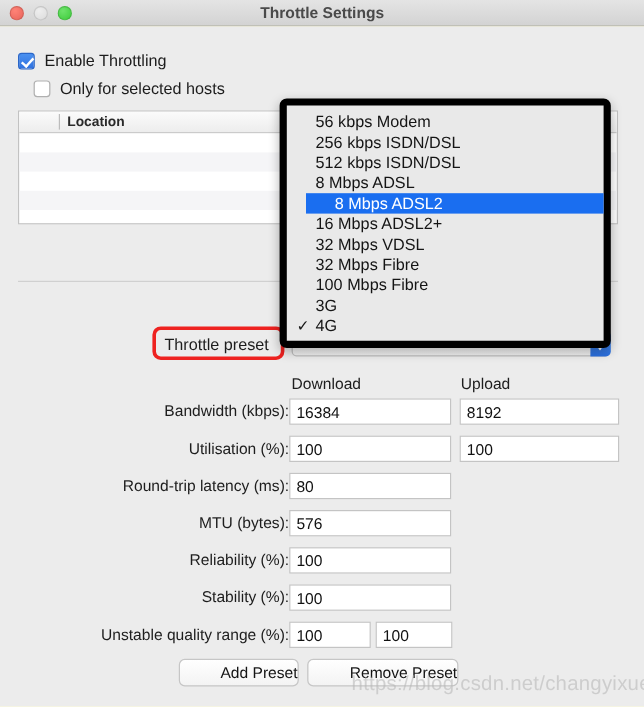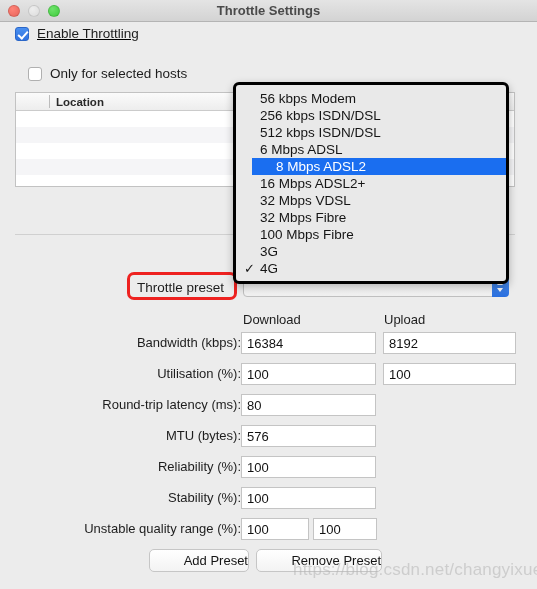--- a/index.html
+++ b/index.html
@@ -80,21 +80,21 @@
     border-width: 0 2px 2px 0;
     transform: rotate(42deg);
   }
   .cbrow .lbl {
     margin-left: 8px;
     font-size: 13.5px;
     color: #1d1d1d;
     white-space: nowrap;
   }
 
-  #cb-enable { top: 4px; left: 15px; text-decoration: underline; }
+  #cb-enable { top: 21px; left: 15px; }
   #cb-hosts  { top: 44px; left: 28px; }
 
   
   #hosts-table {
     position: absolute;
     top: 70px; left: 15px;
     width: 500px; height: 95px;
     background: #ffffff;
     border: 1px solid #c2c2c2;
     overflow: hidden;
@@ -252,21 +252,21 @@
     pointer-events: none;
     letter-spacing: 0.2px;
   }
 
   
   #preset-menu {
     position: absolute;
     top: 82px; left: 233px;
     width: 276px;
     background: #e9e9e9;
-    border: 3px solid #000000;
+    border: 6px solid #000000;
     border-radius: 6px;
     box-shadow: 0 3px 9px rgba(0,0,0,0.28);
     padding: 5px 0 4px 0;
     z-index: 50;
   }
   .mitem {
     height: 17px;
     line-height: 17px;
     font-size: 13.5px;
     color: #151515;
@@ -379,21 +379,21 @@
     <div class="btn" id="btn-remove-preset">Remove Preset</div>
 
     <div id="watermark">https://blog.csdn.net/changyixue</div>
 
   </div>
 
   <div id="preset-menu">
       <div class="mitem"><span>56 kbps Modem</span></div>
       <div class="mitem"><span>256 kbps ISDN/DSL</span></div>
       <div class="mitem"><span>512 kbps ISDN/DSL</span></div>
-      <div class="mitem"><span>6 Mbps ADSL</span></div>
+      <div class="mitem"><span>8 Mbps ADSL</span></div>
       <div class="mitem selected"><span>8 Mbps ADSL2</span></div>
       <div class="mitem"><span>16 Mbps ADSL2+</span></div>
       <div class="mitem"><span>32 Mbps VDSL</span></div>
       <div class="mitem"><span>32 Mbps Fibre</span></div>
       <div class="mitem"><span>100 Mbps Fibre</span></div>
       <div class="mitem"><span>3G</span></div>
       <div class="mitem"><span class="check">✓</span><span>4G</span></div>
     </div>
 
 </div>

